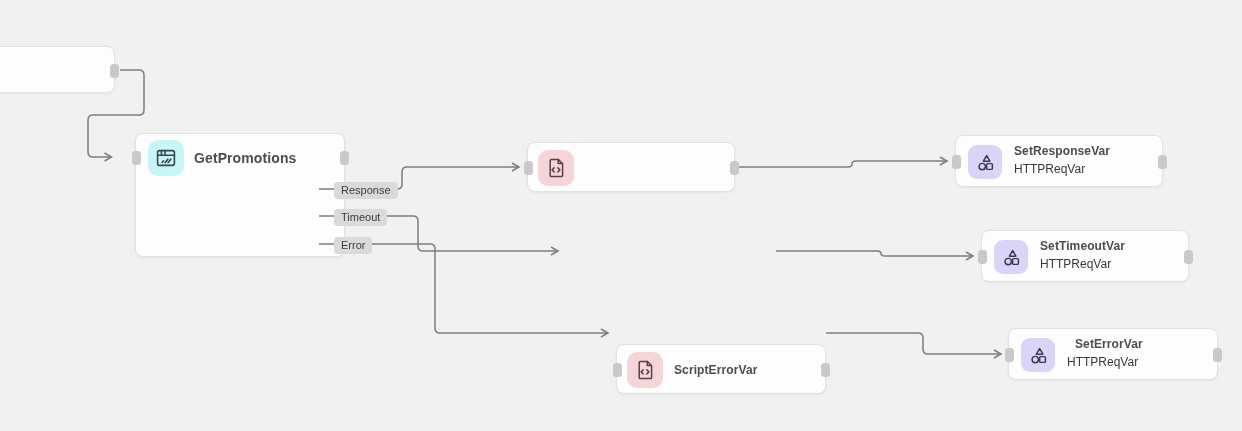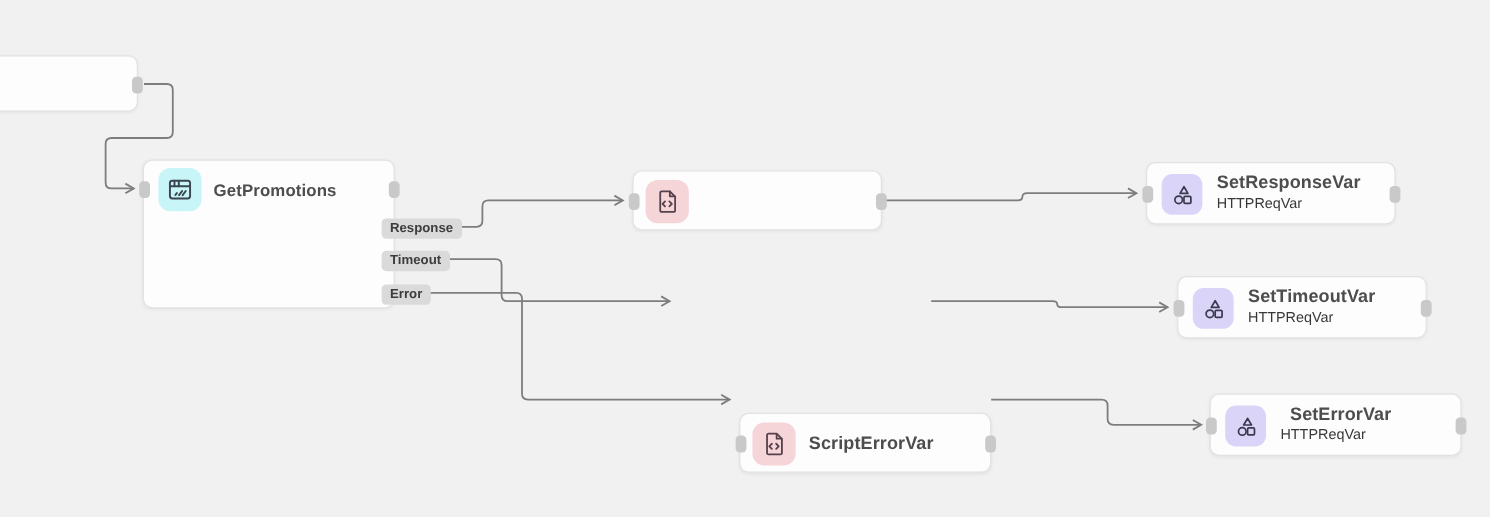--- a/index.html
+++ b/index.html
@@ -16,21 +16,21 @@
   .node{
     position:absolute;
     background:#fdfdfd;
     border:1px solid #e2e2e2;
     border-radius:8px;
     box-shadow:0 1px 3px rgba(0,0,0,.05);
     box-sizing:border-box;
   }
   .node-title{
     position:absolute;
-    font-weight:700;font-size:15px;color:#4d4d4d;
+    font-weight:700;font-size:12px;color:#4d4d4d;
     white-space:nowrap;letter-spacing:.1px;
   }
   .node-sub{
     position:absolute;
     font-weight:400;font-size:12px;color:#383838;
     white-space:nowrap;
   }
   .icon-box{
     position:absolute;
     border-radius:10px;
@@ -47,21 +47,21 @@
     border-radius:3.5px;
     z-index:5;
   }
   .handle.in{left:-4.5px;}
   .handle.out{right:-4.5px;}
   .port-pill{
     position:absolute;
     background:#dadada;
     border-radius:4px;
     padding:2px 7px;
-    font-size:11px;font-weight:700;color:#3c3c3c;
+    font-size:11px;font-weight:400;color:#3c3c3c;
     line-height:13px;white-space:nowrap;
     z-index:5;
   }
 </style>
 </head>
 <body>
 
 <svg width="0" height="0" style="position:absolute" aria-hidden="true">
   <defs>
     <symbol id="sym-window" viewBox="0 0 24 24">
@@ -123,21 +123,21 @@
     <g>
       <path class="edge" d="M826 333 H918 Q923 333 923 338 V349 Q923 354 928 354 H1001"></path>
       <path class="edge" d="M994 350 L1001 354 L994 358"></path>
     </g>
   </svg>
 
   <div class="node" style="left:-95px;top:46px;width:210px;height:47px;">
     <div class="handle out" style="top:16.5px;"></div>
   </div>
 
-  <div class="node" style="left:119px;top:133px;width:210px;height:124px;">
+  <div class="node" style="left:135px;top:133px;width:210px;height:124px;">
     <div class="icon-box ib-cyan" style="left:12px;top:6px;width:36px;height:36px;">
       <svg width="24" height="24">
           <use href="#sym-window"></use>
         </svg>
     </div>
     <div class="node-title" style="left:58px;top:0;height:48px;line-height:48px;font-size:14px;">GetPromotions</div>
     <div class="handle in" style="top:17px;"></div>
     <div class="handle out" style="top:17px;"></div>
     <div class="port-pill" style="left:198px;top:48px;">Response</div>
     <div class="port-pill" style="left:198px;top:75px;">Timeout</div>

